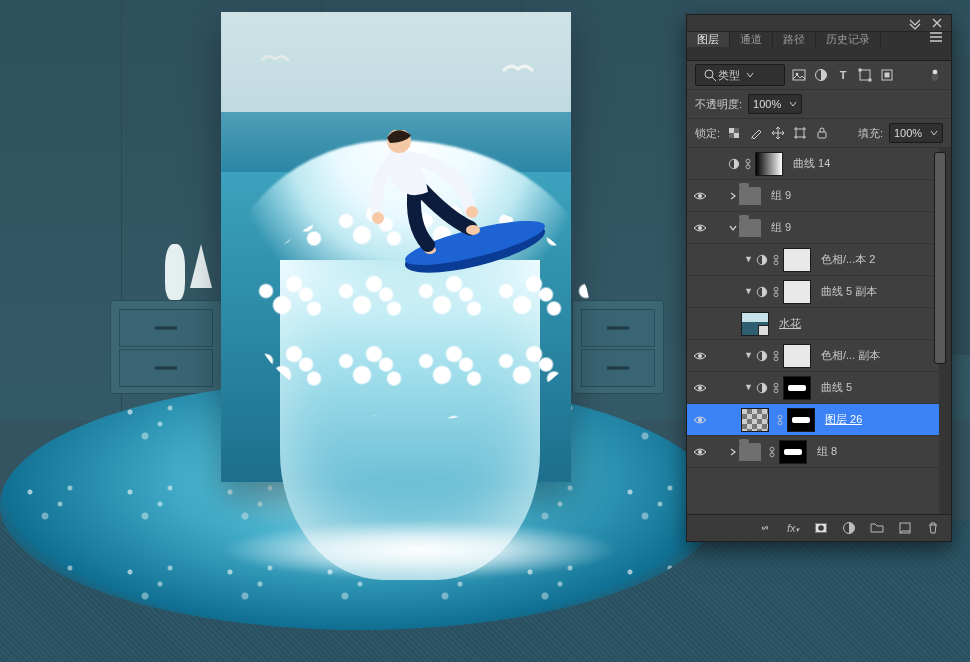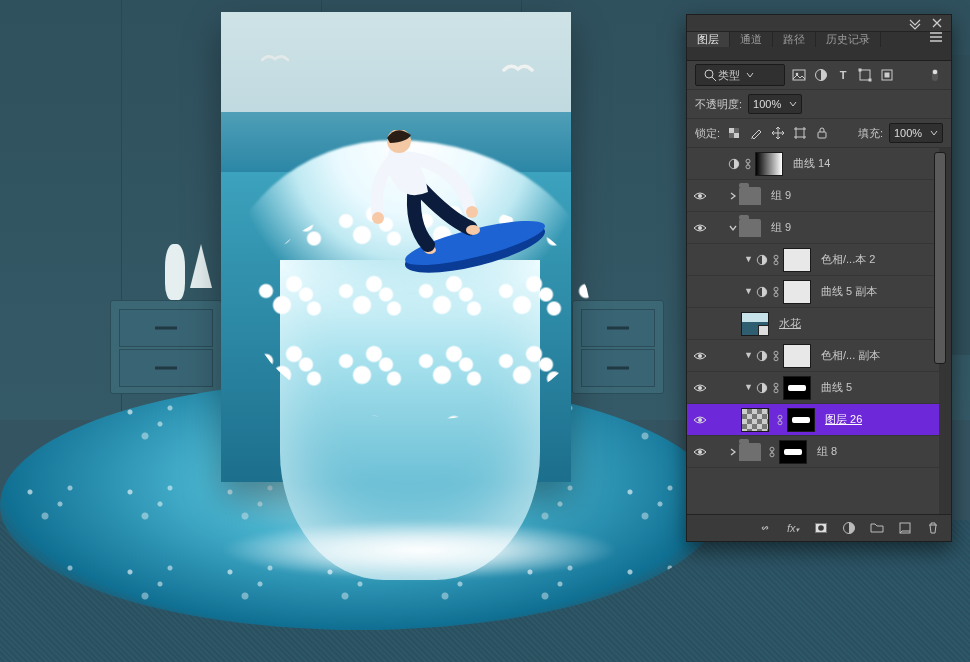--- a/index.html
+++ b/index.html
@@ -70,21 +70,21 @@
   .combo{height:20px;background:#303030;border:1px solid #1a1a1a;display:flex;align-items:center;padding:0 6px;color:#ccc;border-radius:2px;}
   .combo .caret{margin-left:6px;}
   .numfield{width:44px;height:18px;background:#303030;border:1px solid #1a1a1a;display:flex;align-items:center;padding:0 4px;color:#ddd;justify-content:space-between;border-radius:2px;}
   .icon{display:inline-flex;align-items:center;justify-content:center;width:16px;height:16px;}
   .icon svg{width:14px;height:14px;}
 
   .layers{height:366px;overflow:hidden;position:relative;background:#3f3f3f;}
   .layers .scrollbar{position:absolute;right:0;top:0;width:12px;height:100%;background:#353535;}
   .layers .scrollbar .thumb{position:absolute;right:1px;top:4px;width:10px;height:210px;background:#5a5a5a;border-radius:3px;}
   .layer{display:flex;align-items:center;height:31px;border-bottom:1px solid #353535;padding-right:14px;}
-  .layer.selected{background:#6d28d9;color:#fff;}
+  .layer.selected{background:#3b82f6;color:#fff;}
   .eye{width:26px;display:flex;justify-content:center;}
   .spacer{width:14px;}
   .disclose{width:12px;display:flex;justify-content:center;}
   .thumb{width:26px;height:22px;border:1px solid #1a1a1a;margin-right:4px;flex:0 0 26px;}
   .thumb.white{background:#e8e8e8;}
   .thumb.black{background:#1a1a1a;}
   .thumb.checker{background:
     linear-gradient(45deg,#777 25%,transparent 25%,transparent 75%,#777 75%),
     linear-gradient(45deg,#777 25%,#ccc 25%,#ccc 75%,#777 75%);
     background-size:10px 10px;background-position:0 0,5px 5px;}

